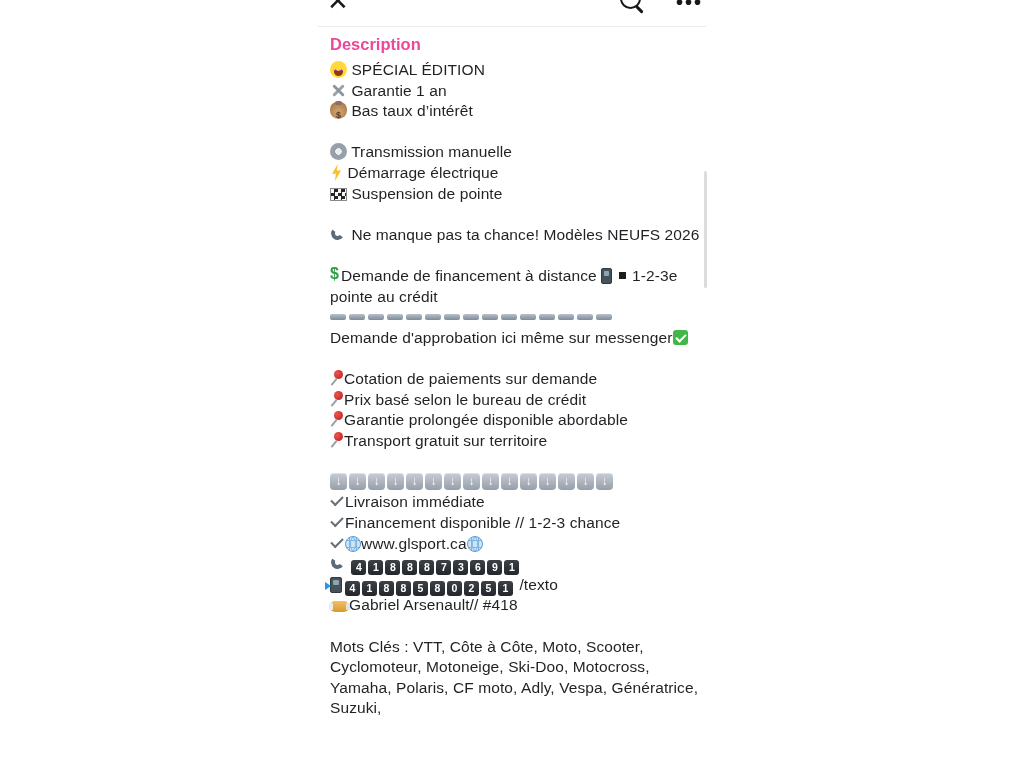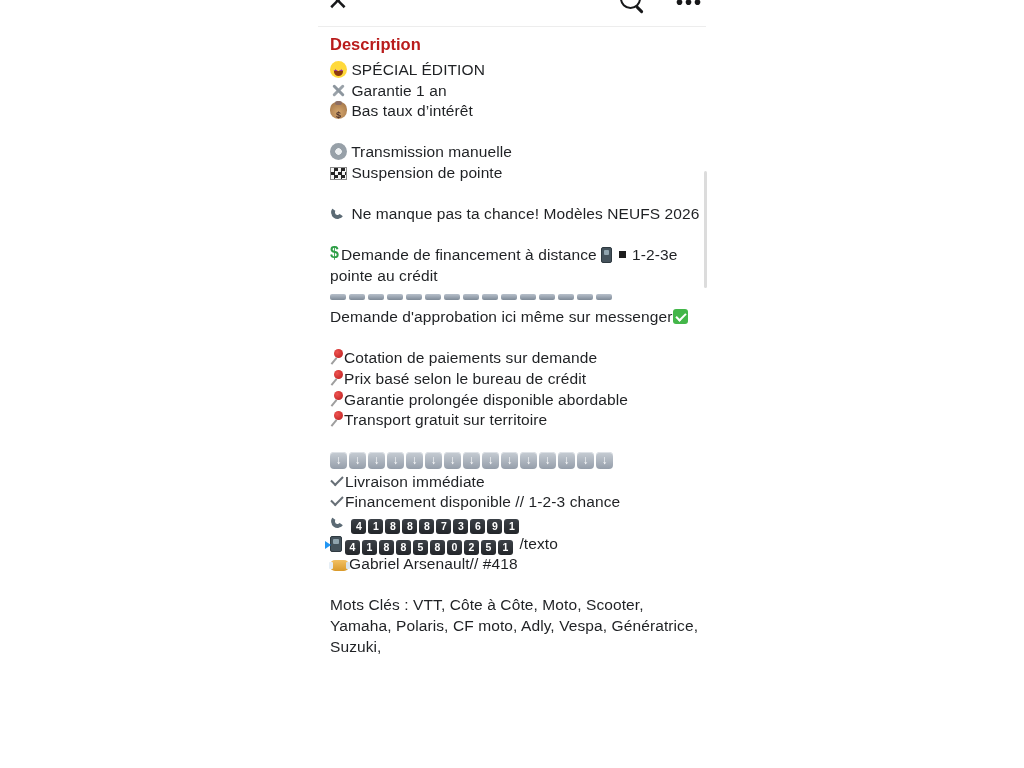--- a/index.html
+++ b/index.html
@@ -8,21 +8,21 @@
 
   
   .topbar-divider{position:absolute;left:318px;top:26px;width:388px;height:1px;background:#ededed;}
   .close-btn{position:absolute;left:327px;top:-14px;font-size:26px;font-weight:400;color:#17181a;cursor:pointer;}
   .search-btn{position:absolute;left:620px;top:-12px;width:28px;height:30px;cursor:pointer;}
   .search-btn .ring{position:absolute;left:0;top:0;width:17px;height:17px;border:2.6px solid #17181a;border-radius:50%;}
   .search-btn .handle{position:absolute;left:18px;top:17px;width:3px;height:9px;background:#17181a;border-radius:2px;transform:rotate(-45deg);}
   .more-btn{position:absolute;left:676px;top:-9px;font-size:20px;font-weight:bold;letter-spacing:2px;color:#17181a;cursor:pointer;}
 
   
-  .page-title{position:absolute;left:330px;top:35px;font-size:16.5px;font-weight:bold;color:#b91c1c;}
+  .page-title{position:absolute;left:330px;top:35px;font-size:16.5px;font-weight:bold;color:#ec4899;}
 
   
   .desc{position:absolute;left:330px;top:60px;font-size:15.5px;line-height:20.6px;letter-spacing:.1px;color:#1f2124;}
   .line{white-space:nowrap;height:20.6px;}
 
   
   .scrollbar{position:absolute;left:704px;top:171px;width:3px;height:117px;background:#dcdcdc;border-radius:2px;}
 
   
   .em{display:inline-block;position:relative;width:17px;height:17px;vertical-align:-3px;}
@@ -91,41 +91,44 @@
   <div class="topbar-divider"></div>
 
   <div class="page-title">Description</div>
 
   <div class="desc">
       <div class="line"><span class="em e-star"></span> SPÉCIAL ÉDITION</div>
       <div class="line"><span class="em e-tools"></span> Garantie 1 an</div>
       <div class="line"><span class="em e-moneybag"></span> Bas taux d’intérêt</div>
       <div class="line">&nbsp;</div>
       <div class="line"><span class="em e-gear"></span> Transmission manuelle</div>
+      <div class="line"><span class="em e-bolt"></span> Démarrage électrique</div>
       <div class="line"><span class="em e-flag"></span> Suspension de pointe</div>
       <div class="line">&nbsp;</div>
       <div class="line"><span class="em e-phone"></span> Ne manque pas ta chance! Modèles NEUFS 2026</div>
       <div class="line">&nbsp;</div>
       <div class="line"><span class="em e-dollar"></span>Demande de financement à distance <span class="em e-mobile"></span> <span class="em e-sqsmall"></span> 1-2-3e</div>
       <div class="line">pointe au crédit</div>
       <div class="line"><span class="em e-dash"></span><span class="em e-dash"></span><span class="em e-dash"></span><span class="em e-dash"></span><span class="em e-dash"></span><span class="em e-dash"></span><span class="em e-dash"></span><span class="em e-dash"></span><span class="em e-dash"></span><span class="em e-dash"></span><span class="em e-dash"></span><span class="em e-dash"></span><span class="em e-dash"></span><span class="em e-dash"></span><span class="em e-dash"></span></div>
       <div class="line">Demande d'approbation ici même sur messenger<span class="em e-greencheck"></span></div>
       <div class="line">&nbsp;</div>
       <div class="line"><span class="em e-pin"></span>Cotation de paiements sur demande</div>
       <div class="line"><span class="em e-pin"></span>Prix basé selon le bureau de crédit</div>
       <div class="line"><span class="em e-pin"></span>Garantie prolongée disponible abordable</div>
       <div class="line"><span class="em e-pin"></span>Transport gratuit sur territoire</div>
       <div class="line">&nbsp;</div>
       <div class="line"><span class="em e-darr"></span><span class="em e-darr"></span><span class="em e-darr"></span><span class="em e-darr"></span><span class="em e-darr"></span><span class="em e-darr"></span><span class="em e-darr"></span><span class="em e-darr"></span><span class="em e-darr"></span><span class="em e-darr"></span><span class="em e-darr"></span><span class="em e-darr"></span><span class="em e-darr"></span><span class="em e-darr"></span><span class="em e-darr"></span></div>
       <div class="line"><span class="em e-check"></span>Livraison immédiate</div>
       <div class="line"><span class="em e-check"></span>Financement disponible // 1-2-3 chance</div>
+      <div class="line"><span class="em e-check"></span><span class="em e-globe"></span>www.glsport.ca<span class="em e-globe"></span></div>
       <div class="line"><span class="em e-phone"></span> <span class="e-keycap">4</span><span class="e-keycap">1</span><span class="e-keycap">8</span><span class="e-keycap">8</span><span class="e-keycap">8</span><span class="e-keycap">7</span><span class="e-keycap">3</span><span class="e-keycap">6</span><span class="e-keycap">9</span><span class="e-keycap">1</span></div>
       <div class="line"><span class="em e-phoneout"></span><span class="e-keycap">4</span><span class="e-keycap">1</span><span class="e-keycap">8</span><span class="e-keycap">8</span><span class="e-keycap">5</span><span class="e-keycap">8</span><span class="e-keycap">0</span><span class="e-keycap">2</span><span class="e-keycap">5</span><span class="e-keycap">1</span> /texto</div>
       <div class="line"><span class="em e-shake"></span>Gabriel Arsenault// #418</div>
       <div class="line">&nbsp;</div>
       <div class="line">Mots Clés : VTT, Côte à Côte, Moto, Scooter,</div>
+      <div class="line">Cyclomoteur, Motoneige, Ski-Doo, Motocross,</div>
       <div class="line">Yamaha, Polaris, CF moto, Adly, Vespa, Génératrice,</div>
       <div class="line">Suzuki,</div>
     </div>
 
   <div class="scrollbar"></div>
 
 </div>
 
 </body></html>

